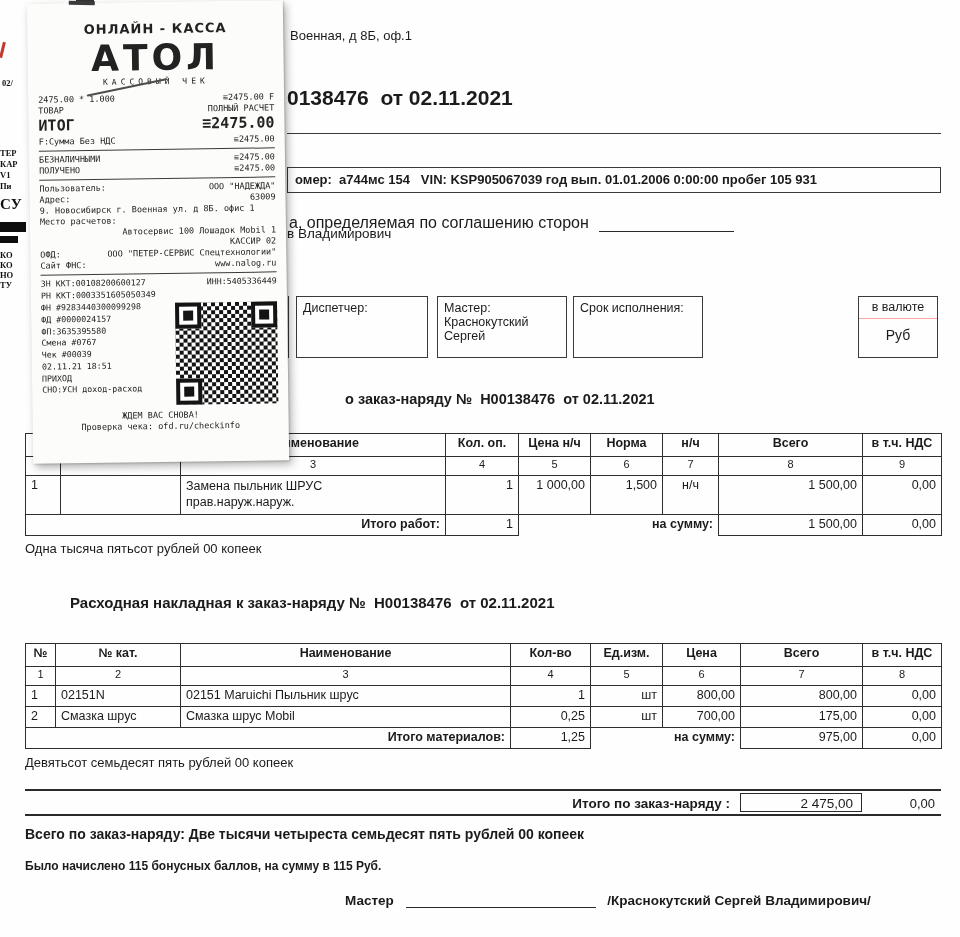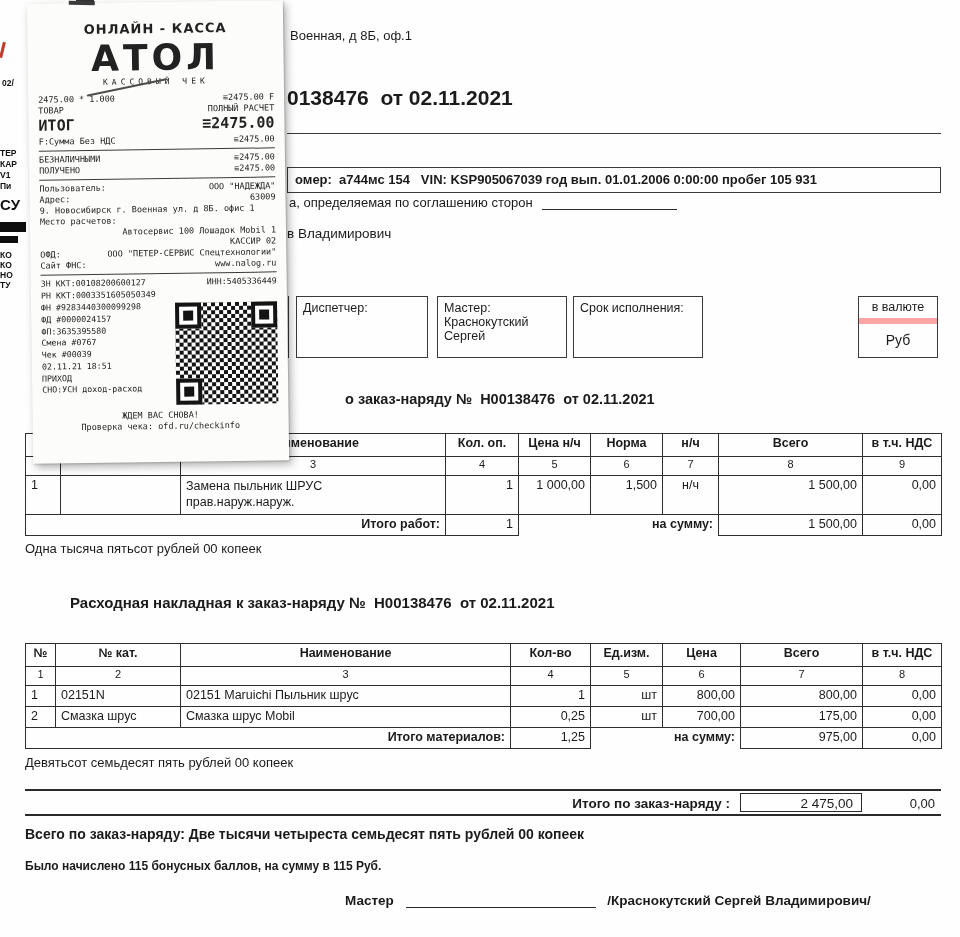--- a/index.html
+++ b/index.html
@@ -9,21 +9,21 @@
   .abs { position:absolute; }
   .bold { font-weight:bold; }
   .pre { white-space:pre; }
   .uline { display:inline-block; border-bottom:1px solid #2a2a2a; height:14px; vertical-align:bottom; }
 
   
   .hline { border-top:1px solid #3a3a3a; }
   .obox  { border:1px solid #3a3a3a; }
   .box { position:absolute; top:296px; height:62px; border:1px solid #3a3a3a; font-size:12.5px; padding:4px 6px; background:transparent; }
   .box.status { display:flex; align-items:center; justify-content:center; font-size:15px; padding:0; }
-  .cur-h { text-align:center; border-bottom:6px solid #fca5a5; margin:-4px -6px 0; padding:3px 2px 4px; }
+  .cur-h { text-align:center; border-bottom:1px solid #fca5a5; margin:-4px -6px 0; padding:3px 2px 4px; }
   .cur-v { text-align:center; font-size:14px; padding-top:8px; }
 
   
   .tbl { position:absolute; border-collapse:collapse; table-layout:fixed; font-size:12.5px; background:transparent; }
   .tbl td { border:1px solid #2e2e2e; padding:2px 5px; vertical-align:top; overflow:hidden; white-space:nowrap; }
   .tbl .hdr td { text-align:center; font-weight:bold; height:23px; }
   .tbl .nums td { text-align:center; font-size:11px; height:19px; padding:1px; }
   .tbl .ctr { text-align:center; }
   .tbl .rt  { text-align:right; }
   .tbl .nb  { border:none; }
@@ -56,40 +56,40 @@
   .tear { position:absolute; top:-2px; left:42px; width:26px; height:4px; background:#3b3b3b; transform:rotate(2deg); }
 
   .qr { width:102px; height:102px; position:relative; background:#fff;
         background-image:repeating-conic-gradient(#141414 0% 25%, #ffffff 0% 50%);
         background-size:8px 8px; margin-top:2px; flex:none; }
   .qr .f { position:absolute; width:26px; height:26px; border:4px solid #141414; background:#fff; }
   .qr .f::after { content:""; position:absolute; inset:4px; background:#141414; }
   .qr .tl { top:0; left:0; } .qr .tr { top:0; right:0; } .qr .bl { bottom:0; left:0; }
 
   
-  .frag { position:absolute; font-family:Liberation Sans, sans-serif; font-size:8.5px; font-weight:bold; color:#111; }
+  .frag { position:absolute; font-family:Liberation Serif, serif; font-size:8.5px; font-weight:bold; color:#111; }
   .blk { position:absolute; background:#0d0d0d; }
   .red-mark { position:absolute; left:1px; top:42px; width:0; height:16px; border-left:3px solid #c03a2b; transform:rotate(14deg); }
   .sliver { position:absolute; left:76px; top:0; width:18px; height:3px; background:#333; }
 </style>
 </head>
 <body>
 
 <div class="page">
 
   <div class="abs" style="left:290px;top:28px;font-size:13px;">Военная, д 8Б, оф.1</div>
 
   <div class="abs bold pre" style="left:287px;top:86px;font-size:21px;">0138476  от 02.11.2021</div>
 
   <div class="abs hline" style="left:287px;top:133px;width:654px;"></div>
 
 
   <div class="abs obox bold pre" style="left:287px;top:167px;width:654px;height:26px;font-size:13px;padding:4px 0 0 7px;">омер:  а744мс 154   VIN: KSP905067039 год вып. 01.01.2006 0:00:00 пробег 105 931</div>
 
-  <div class="abs" style="left:289px;top:195px;font-size:13px;">
+  <div class="abs" style="left:289px;top:214px;font-size:16px;">
     <span>а, определяемая по соглашению сторон</span>
     <span class="uline" style="width:135px;margin-left:6px;"></span>
   </div>
 
   <div class="abs" style="left:287px;top:226px;font-size:13.5px;">в Владимирович</div>
 
   <div class="abs" style="left:288px;top:296px;height:62px;border-left:1px solid #3a3a3a;"></div>
   <div class="box" style="left:296px;width:132px;">
     <span>Диспетчер:</span>
   </div>

